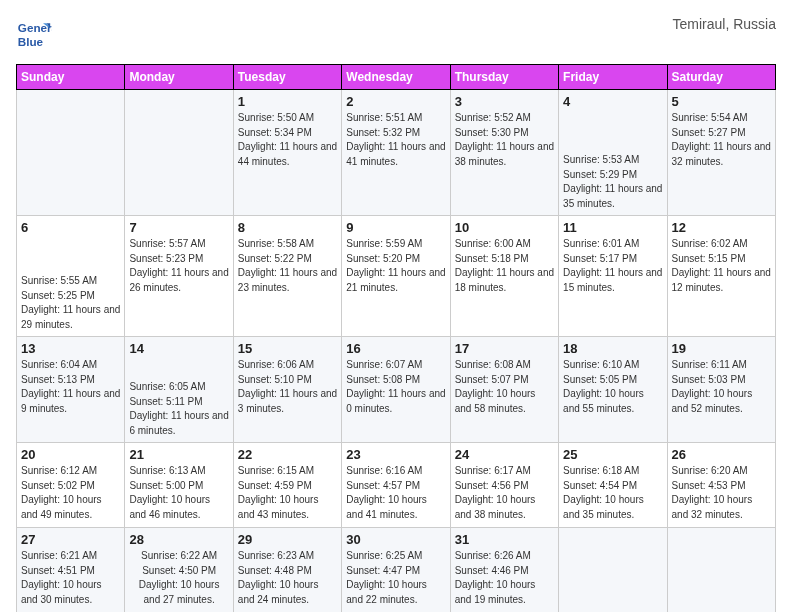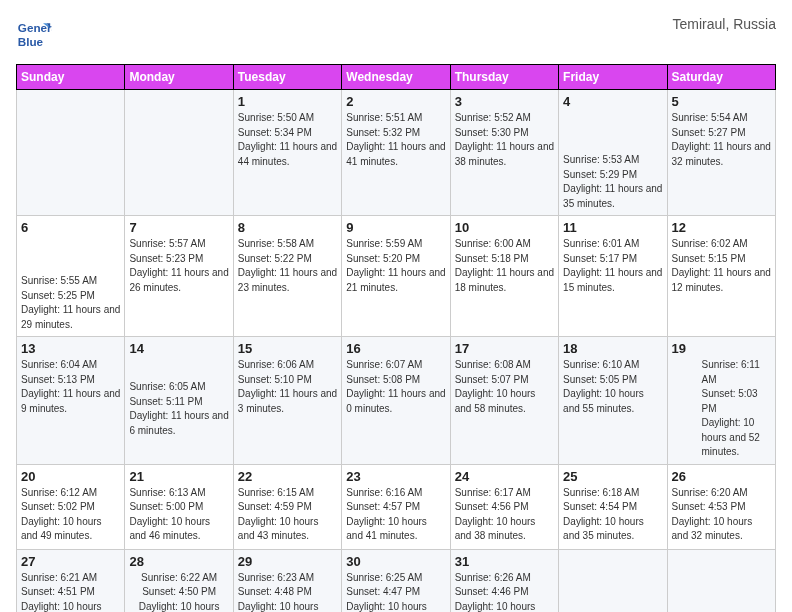--- a/index.html
+++ b/index.html
@@ -219,21 +219,21 @@
 Daylight: 10 hours and 58 minutes.</div>
         </td>
         <td>
           <span class="day-num">18</span>
           <div class="day-info" style="white-space: pre-line;">Sunrise: 6:10 AM
 Sunset: 5:05 PM
 Daylight: 10 hours and 55 minutes.</div>
         </td>
         <td>
           <span class="day-num">19</span>
-          <div class="day-info" style="white-space: pre-line; margin-left: 30px;">Sunrise: 6:11 AM
+          <div class="day-info" style="white-space: pre-line;">Sunrise: 6:11 AM
 Sunset: 5:03 PM
 Daylight: 10 hours and 52 minutes.</div>
         </td>
       </tr>
       <tr>
         <td>
           <span class="day-num">20</span>
           <div class="day-info" style="white-space: pre-line;">Sunrise: 6:12 AM
 Sunset: 5:02 PM
 Daylight: 10 hours and 49 minutes.</div>

